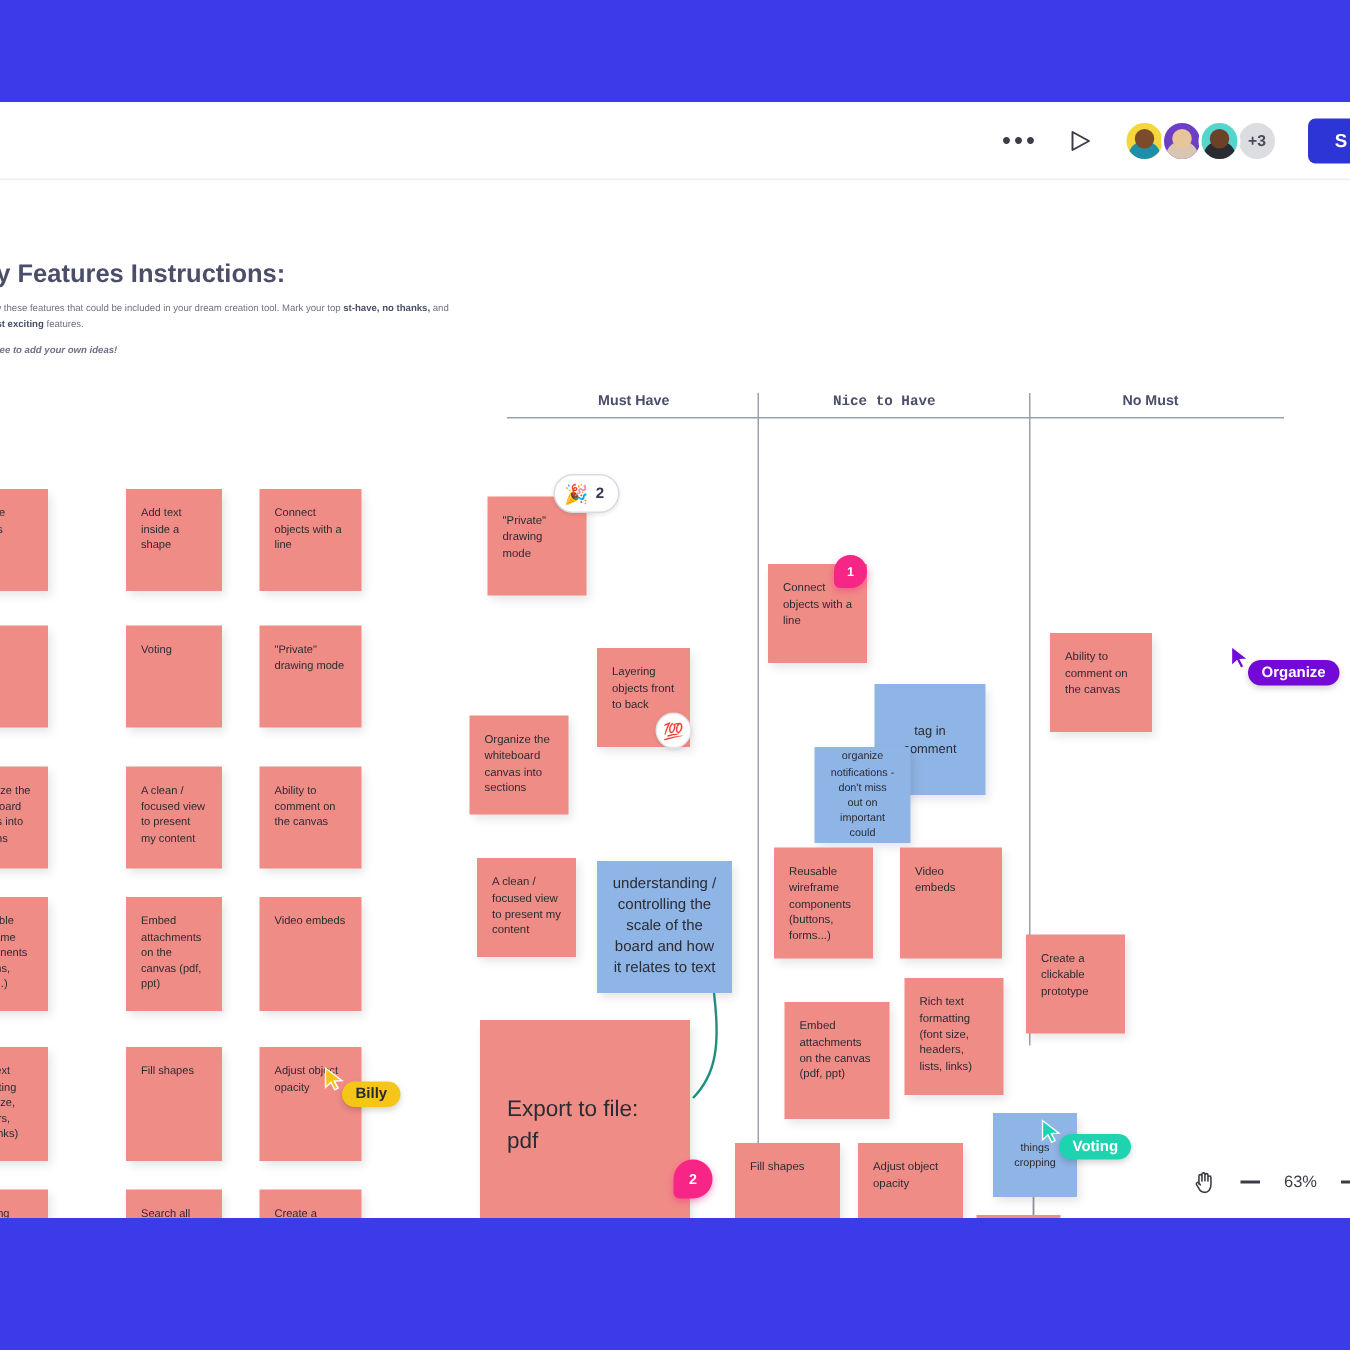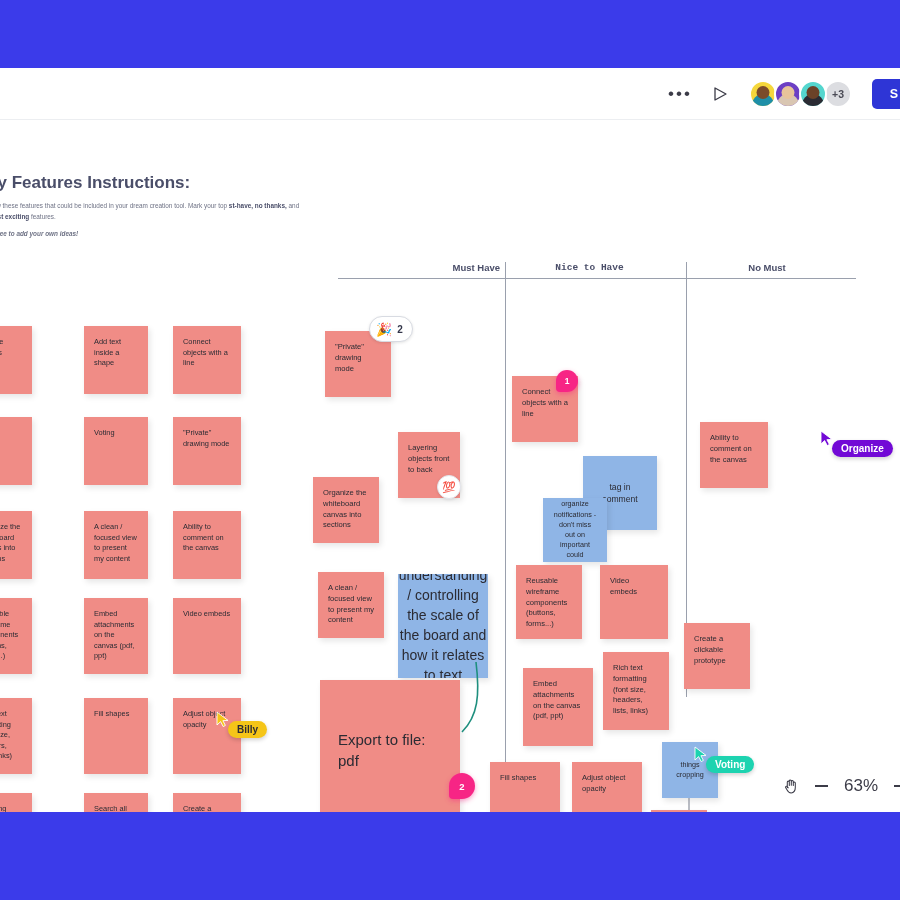--- a/index.html
+++ b/index.html
@@ -168,21 +168,21 @@
     font-size:11.5px; color:#3c3c48;
   }
   .zoom-bar .zi { display:flex; align-items:center; justify-content:center; }
   .minus { width:13px; height:1.6px; background:#3c3c48; }
   .plus  { position:relative; width:14px; height:14px; }
   .plus:before, .plus:after {
     content:""; position:absolute; background:#3c3c48;
   }
   .plus:before { left:0; top:6.2px; width:14px; height:1.6px; }
   .plus:after  { top:0; left:6.2px; height:14px; width:1.6px; }
-  .zoom-pct { font-size:17px; color:#3c3c48; }
+  .zoom-pct { font-size:11px; color:#3c3c48; }
 </style>
 </head>
 <body>
 
 <div id="root">
 
   <div class="frame-top"></div>
   <div class="frame-bottom"></div>
 
   <div class="app-window">
@@ -226,21 +226,21 @@
       <div class="instr-title">ey Features Instructions:</div>
       <div class="instr-body">
         <span>view these features that could be included in your dream creation tool. Mark your top </span><b>st-have, no thanks,</b><span> and </span><b>most exciting</b><span> features.</span>
       </div>
       <div class="instr-note">el free to add your own ideas!</div>
 
       <div class="axis-line" style="left:338px; top:158px; width:518px; height:1.4px;"></div>
       <div class="axis-line" style="left:505px; top:142px; width:1.2px; height:600px;"></div>
       <div class="axis-line" style="left:686px; top:142px; width:1.2px; height:435px;"></div>
 
-      <div class="col-head" style="left:345px; top:142px; width:155px;text-align:right;">Must Have</div>
+      <div class="col-head" style="left:345px; top:142px; width:155px;">Must Have</div>
       <div class="col-head" style="left:512px; top:142px; width:155px;font-family:Liberation Mono, monospace;">Nice to Have</div>
       <div class="col-head" style="left:692px; top:142px; width:150px;">No Must</div>
 
       <div id="library-layer">
           <div class="note" style="left: -32px; top: 206px; width: 64px; height: 68px; font-size: 7.4px;"><span>Multiple shapes</span></div>
           <div class="note" style="left: 84px; top: 206px; width: 64px; height: 68px; font-size: 7.4px;"><span>Add text inside a shape</span></div>
           <div class="note" style="left: 173px; top: 206px; width: 68px; height: 68px; font-size: 7.4px;"><span>Connect objects with a line</span></div>
           <div class="note" style="left: -32px; top: 297px; width: 64px; height: 68px; font-size: 7.4px;"></div>
           <div class="note" style="left: 84px; top: 297px; width: 64px; height: 68px; font-size: 7.4px;"><span>Voting</span></div>
           <div class="note" style="left: 173px; top: 297px; width: 68px; height: 68px; font-size: 7.4px;"><span>"Private" drawing mode</span></div>
@@ -255,21 +255,21 @@
           <div class="note" style="left: 173px; top: 578px; width: 68px; height: 76px; font-size: 7.4px;"><span>Adjust object opacity</span></div>
           <div class="note" style="left: -32px; top: 673px; width: 64px; height: 68px; font-size: 7.4px;"><span>Layering objects front to back</span></div>
           <div class="note" style="left: 84px; top: 673px; width: 64px; height: 68px; font-size: 7.4px;"><span>Search all text on canvas</span></div>
           <div class="note" style="left: 173px; top: 673px; width: 68px; height: 68px; font-size: 7.4px;"><span>Create a clickable prototype</span></div>
         </div>
       <div id="matrix-layer">
           <div class="note" style="left: 325px; top: 211px; width: 66px; height: 66px; font-size: 7.6px;"><span>"Private" drawing mode</span></div>
           <div class="note" style="left: 398px; top: 312px; width: 62px; height: 66px; font-size: 7.6px;"><span>Layering objects front to back</span></div>
           <div class="note" style="left: 313px; top: 357px; width: 66px; height: 66px; font-size: 7.6px;"><span>Organize the whiteboard canvas into sections</span></div>
           <div class="note" style="left: 318px; top: 452px; width: 66px; height: 66px; font-size: 7.6px;"><span>A clean / focused view to present my content</span></div>
-          <div class="note blue" style="left: 398px; top: 454px; width: 90px; height: 104px; font-size: 14px; text-align: center; display: flex; align-items: center; justify-content: center;">
+          <div class="note blue" style="left: 398px; top: 454px; width: 90px; height: 88px; font-size: 10px; text-align: center; display: flex; align-items: center; justify-content: center;">
             <span>understanding / controlling the scale of the board and how it relates to text</span>
           </div>
           <div class="note" style="left: 320px; top: 560px; width: 140px; height: 140px; font-size: 15px; display: flex; align-items: center; padding: 0px 18px;">
             <span>Export to file: pdf</span>
           </div>
           <div class="note" style="left: 512px; top: 256px; width: 66px; height: 66px; font-size: 7.6px;"><span>Connect objects with a line</span></div>
           <div class="note blue" style="left: 583px; top: 336px; width: 74px; height: 74px; font-size: 8.6px; text-align: center; display: flex; align-items: center; justify-content: center;">
             <span>tag in comment</span>
           </div>
           <div class="note blue" style="left: 543px; top: 378px; width: 64px; height: 64px; font-size: 7.2px; text-align: center; display: flex; align-items: center; justify-content: center;">

